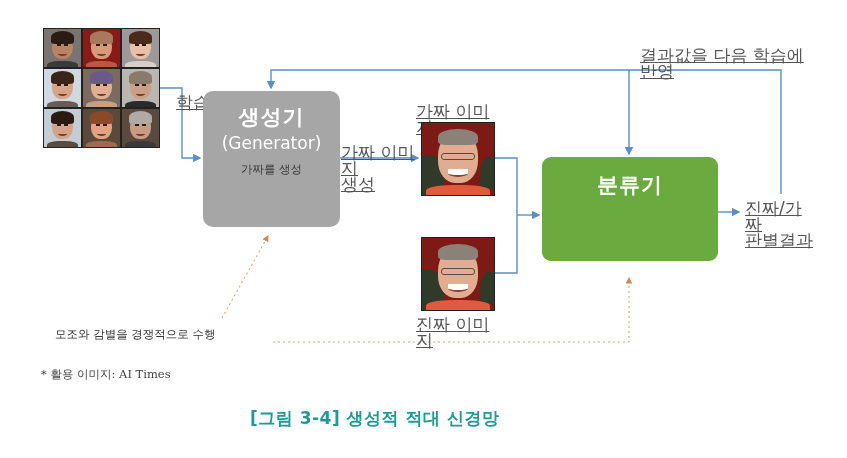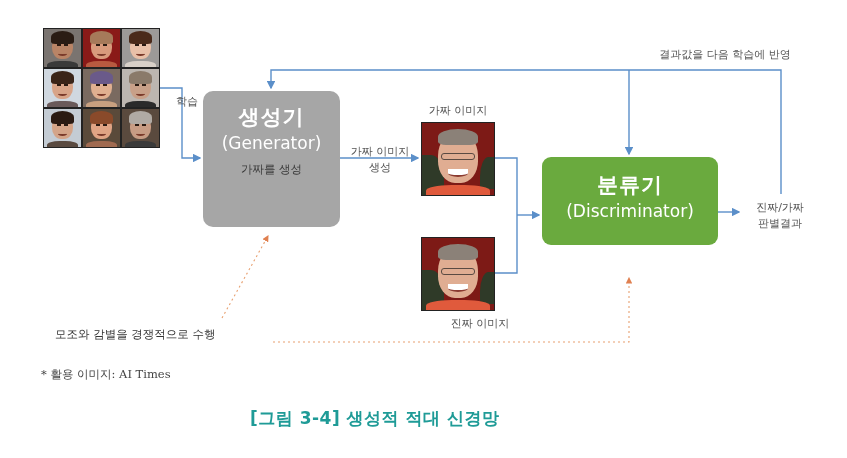--- a/index.html
+++ b/index.html
@@ -11,28 +11,28 @@
   
   .grid { left: 43px; top: 28px; width: 117px; height: 120px; background: #222;
           display: grid; grid-template-columns: repeat(3, 1fr); grid-template-rows: repeat(3, 1fr); gap: 2px; padding: 1px; box-sizing: border-box; }
   .face { position: relative; overflow: hidden; }
   .face .head { position: absolute; left: 22%; top: 14%; width: 56%; height: 66%; border-radius: 48% 48% 44% 44%; }
   .face .hair { position: absolute; left: 18%; top: 6%; width: 64%; height: 34%; border-radius: 50% 50% 20% 20%; }
   .face .body { position: absolute; left: 8%; bottom: -10%; width: 84%; height: 26%; border-radius: 40% 40% 0 0; }
   .face .eyes { position: absolute; left: 35%; top: 40%; width: 30%; height: 4%; border-left: 4px solid #2a1a12; border-right: 4px solid #2a1a12; box-sizing: border-box; }
   .face .mouth { position: absolute; left: 38%; top: 60%; width: 24%; height: 6%; border-bottom: 2px solid #7a3a2a; border-radius: 0 0 50% 50%; }
 
-  .small-label { font-size: 11px; color: #555; text-align: center; line-height: 16px; }
+  .small-label { font-size: 17px; color: #555; line-height: 16px; text-decoration: underline; }
 
   .gen-box { left: 203px; top: 91px; width: 137px; height: 136px; background: #a6a6a6; border-radius: 10px; text-align: center; color: #fff; }
   .gen-title { margin-top: 12px; font-size: 21px; font-weight: bold; letter-spacing: 1px; }
   .gen-sub { font-size: 17px; margin-top: 2px; }
   .gen-desc { font-size: 11.5px; color: #3a3a3a; margin-top: 8px; line-height: 16px; }
 
-  .disc-box { left: 542px; top: 157px; width: 176px; height: 88px; background: #6aaa3e; border-radius: 9px; text-align: center; color: #fff; }
+  .disc-box { left: 542px; top: 157px; width: 176px; height: 104px; background: #6aaa3e; border-radius: 9px; text-align: center; color: #fff; }
   .disc-title { margin-top: 14px; font-size: 21px; font-weight: bold; letter-spacing: 1px; }
   .disc-sub { font-size: 17px; margin-top: 2px; }
   .disc-desc { font-size: 11.5px; color: #1f2a14; margin-top: 8px; }
 
   .photo { width: 74px; height: 74px; background: #7d1a16; border: 1px solid #222; box-sizing: border-box; overflow: hidden; position: absolute; }
   .photo .bg-plant { position: absolute; left: 0; bottom: 0; width: 30%; height: 55%; background: #2f3a28; border-radius: 0 60% 0 0; }
   .photo .bg-plant2 { position: absolute; right: 0; bottom: 8%; width: 20%; height: 45%; background: #2f3a28; border-radius: 60% 0 0 0; }
   .photo .head { position: absolute; left: 22%; top: 12%; width: 56%; height: 72%; background: #e0ad92; border-radius: 46% 46% 42% 42%; }
   .photo .hair { position: absolute; left: 22%; top: 8%; width: 56%; height: 22%; background: #8b8178; border-radius: 50% 50% 20% 20%; }
   .photo .glasses { position: absolute; left: 27%; top: 42%; width: 46%; height: 10%; border: 1.5px solid #5a4a42; border-radius: 3px; box-sizing: border-box; }
@@ -172,25 +172,24 @@
 
 <div class="photo" style="left:421px;top:237px;">
   <div class="bg-plant"></div>
     <div class="bg-plant2"></div>
   <div class="shirt"></div>
     <div class="head"></div>
     <div class="hair"></div>
   <div class="glasses"></div>
     <div class="mouth"></div>
 </div>
-<div class="abs small-label" style="left:438px;top:316px;width:84px;">진짜 이미지</div>
+<div class="abs small-label" style="left:416px;top:316px;width:84px;">진짜 이미지</div>
 
 <div class="abs disc-box">
   <div class="disc-title">분류기</div>
-  <div class="disc-sub">(Discriminator)</div>
 </div>
 
 <div class="abs small-label" style="left:640px;top:47px;width:170px;">결과값을 다음 학습에 반영</div>
 
 <div class="abs small-label" style="left:745px;top:200px;width:70px;">
   <div>진짜/가짜</div>
   <div>판별결과</div>
 </div>
 
 <div class="abs note">

